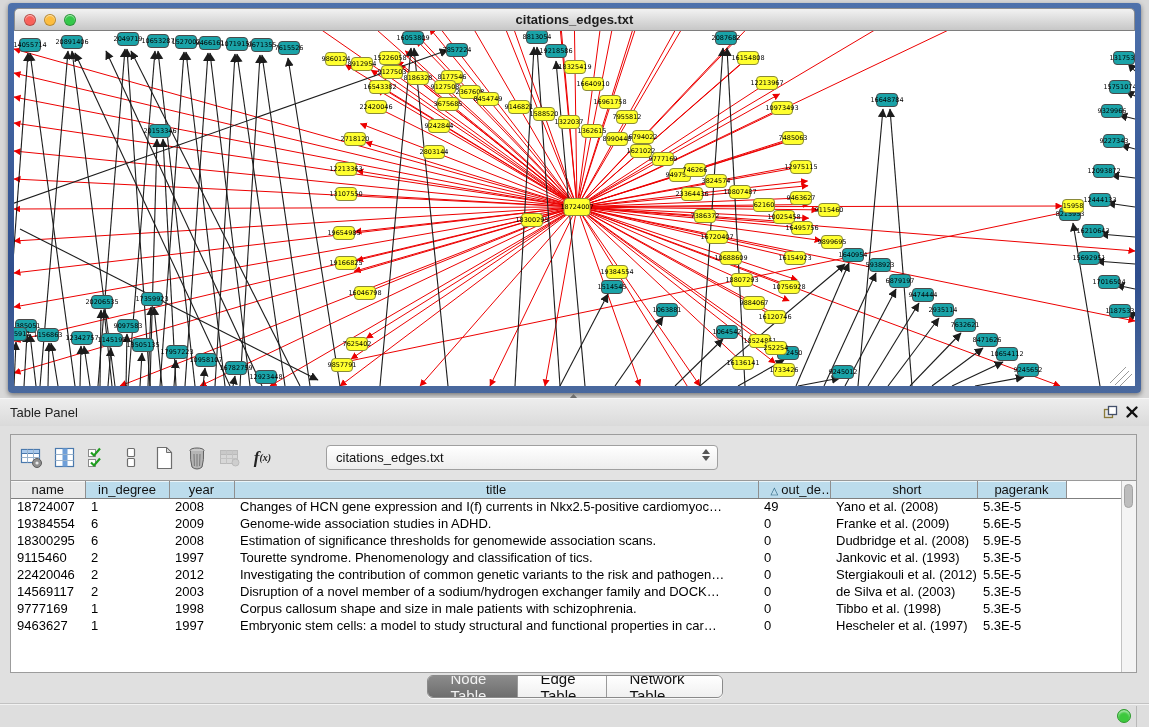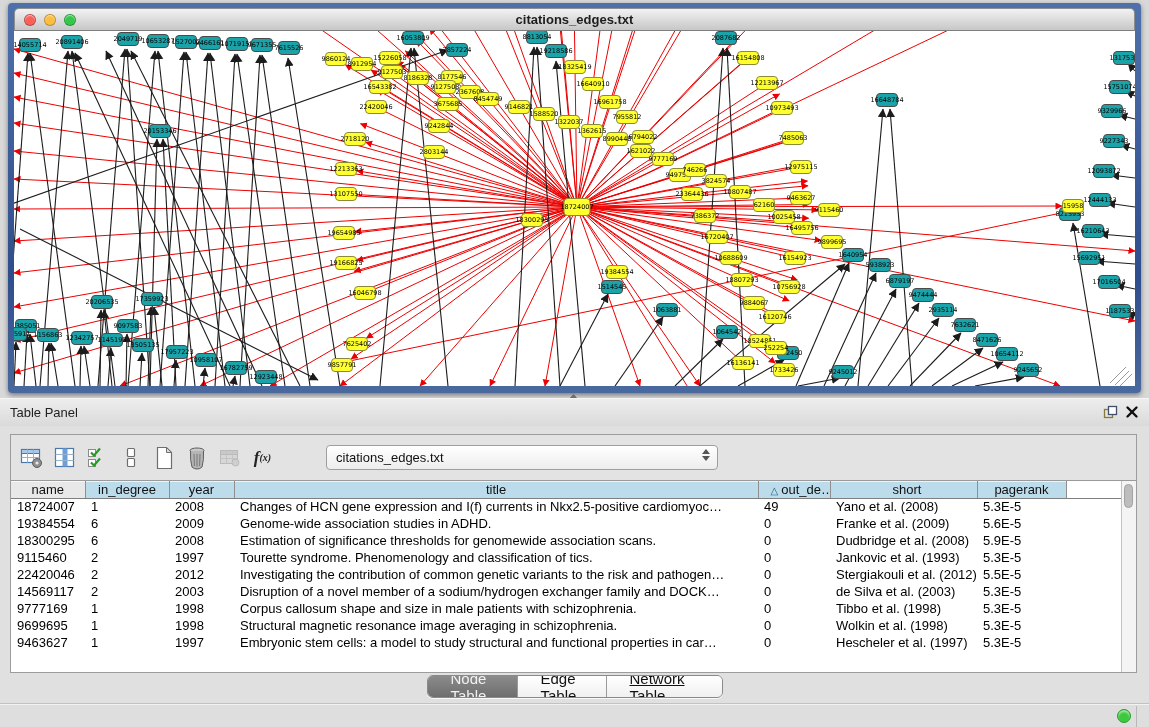--- a/index.html
+++ b/index.html
@@ -948,30 +948,20 @@
                   <td>9777169</td>
                   <td>1</td>
                   <td>1998</td>
                   <td>Corpus callosum shape and size in male patients with schizophrenia.</td>
                   <td>0</td>
                   <td>Tibbo et al. (1998)</td>
                   <td>5.3E-5</td>
                   <td></td>
                 </tr>
                 <tr>
-                  <td>9699695</td>
-                  <td>1</td>
-                  <td>1998</td>
-                  <td>Structural magnetic resonance image averaging in schizophrenia.</td>
-                  <td>0</td>
-                  <td>Wolkin et al. (1998)</td>
-                  <td>5.3E-5</td>
-                  <td></td>
-                </tr>
-                <tr>
                   <td>9463627</td>
                   <td>1</td>
                   <td>1997</td>
                   <td>Embryonic stem cells: a model to study structural and functional properties in car…</td>
                   <td>0</td>
                   <td>Hescheler et al. (1997)</td>
                   <td>5.3E-5</td>
                   <td></td>
                 </tr>
               </tbody>
@@ -980,21 +970,21 @@
         <div class="vscroll">
           <div class="vthumb"></div>
         </div>
       </div>
     </div>
 
     <div class="tabbar">
       <div class="segctl" id="segctl">
           <div class="seg active" style="width: 90px;">Node Table</div>
           <div class="seg" style="width: 89px;">Edge Table</div>
-          <div class="seg" style="width: 115px; text-decoration: underline;">Network Table</div>
+          <div class="seg" style="width: 115px;">Network Table</div>
         </div>
     </div>
 
     <div class="statusbar">
       <span class="mem">Memory: OK</span>
       <span class="memdot" id="memdot" style="background: rgb(61, 201, 61);"></span>
       <span class="status-div"></span>
     </div>
   </div>
 

